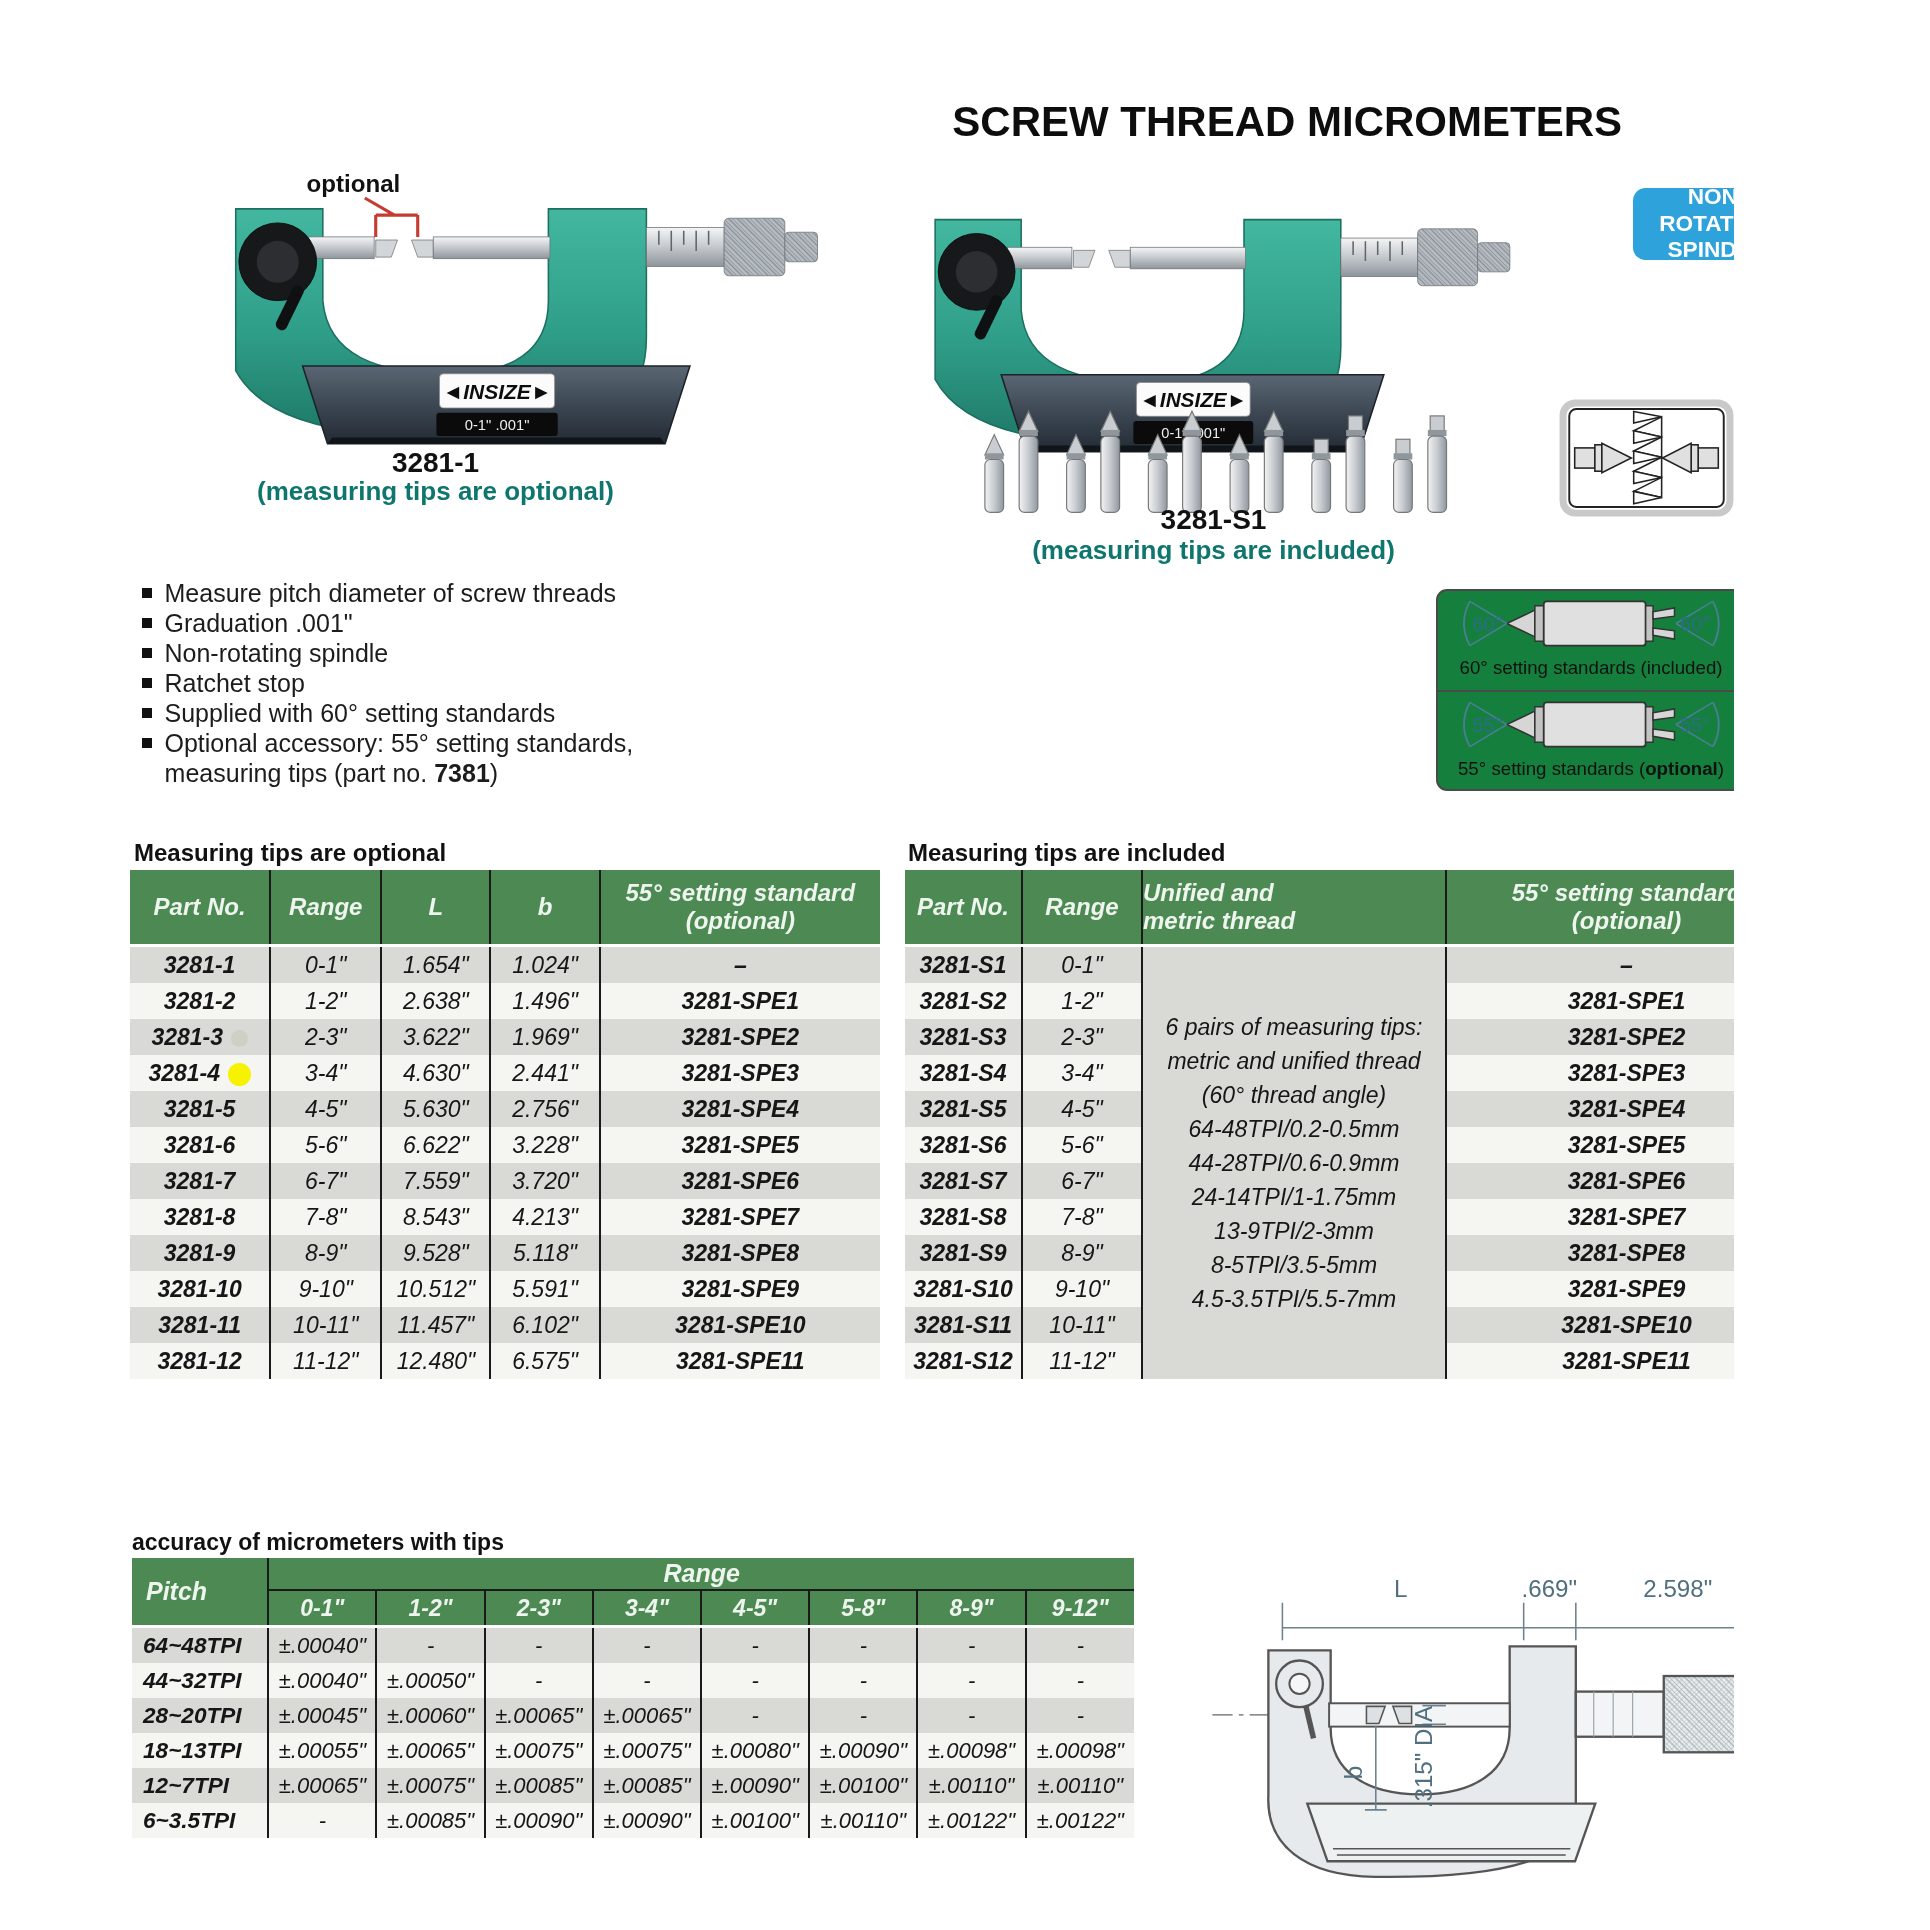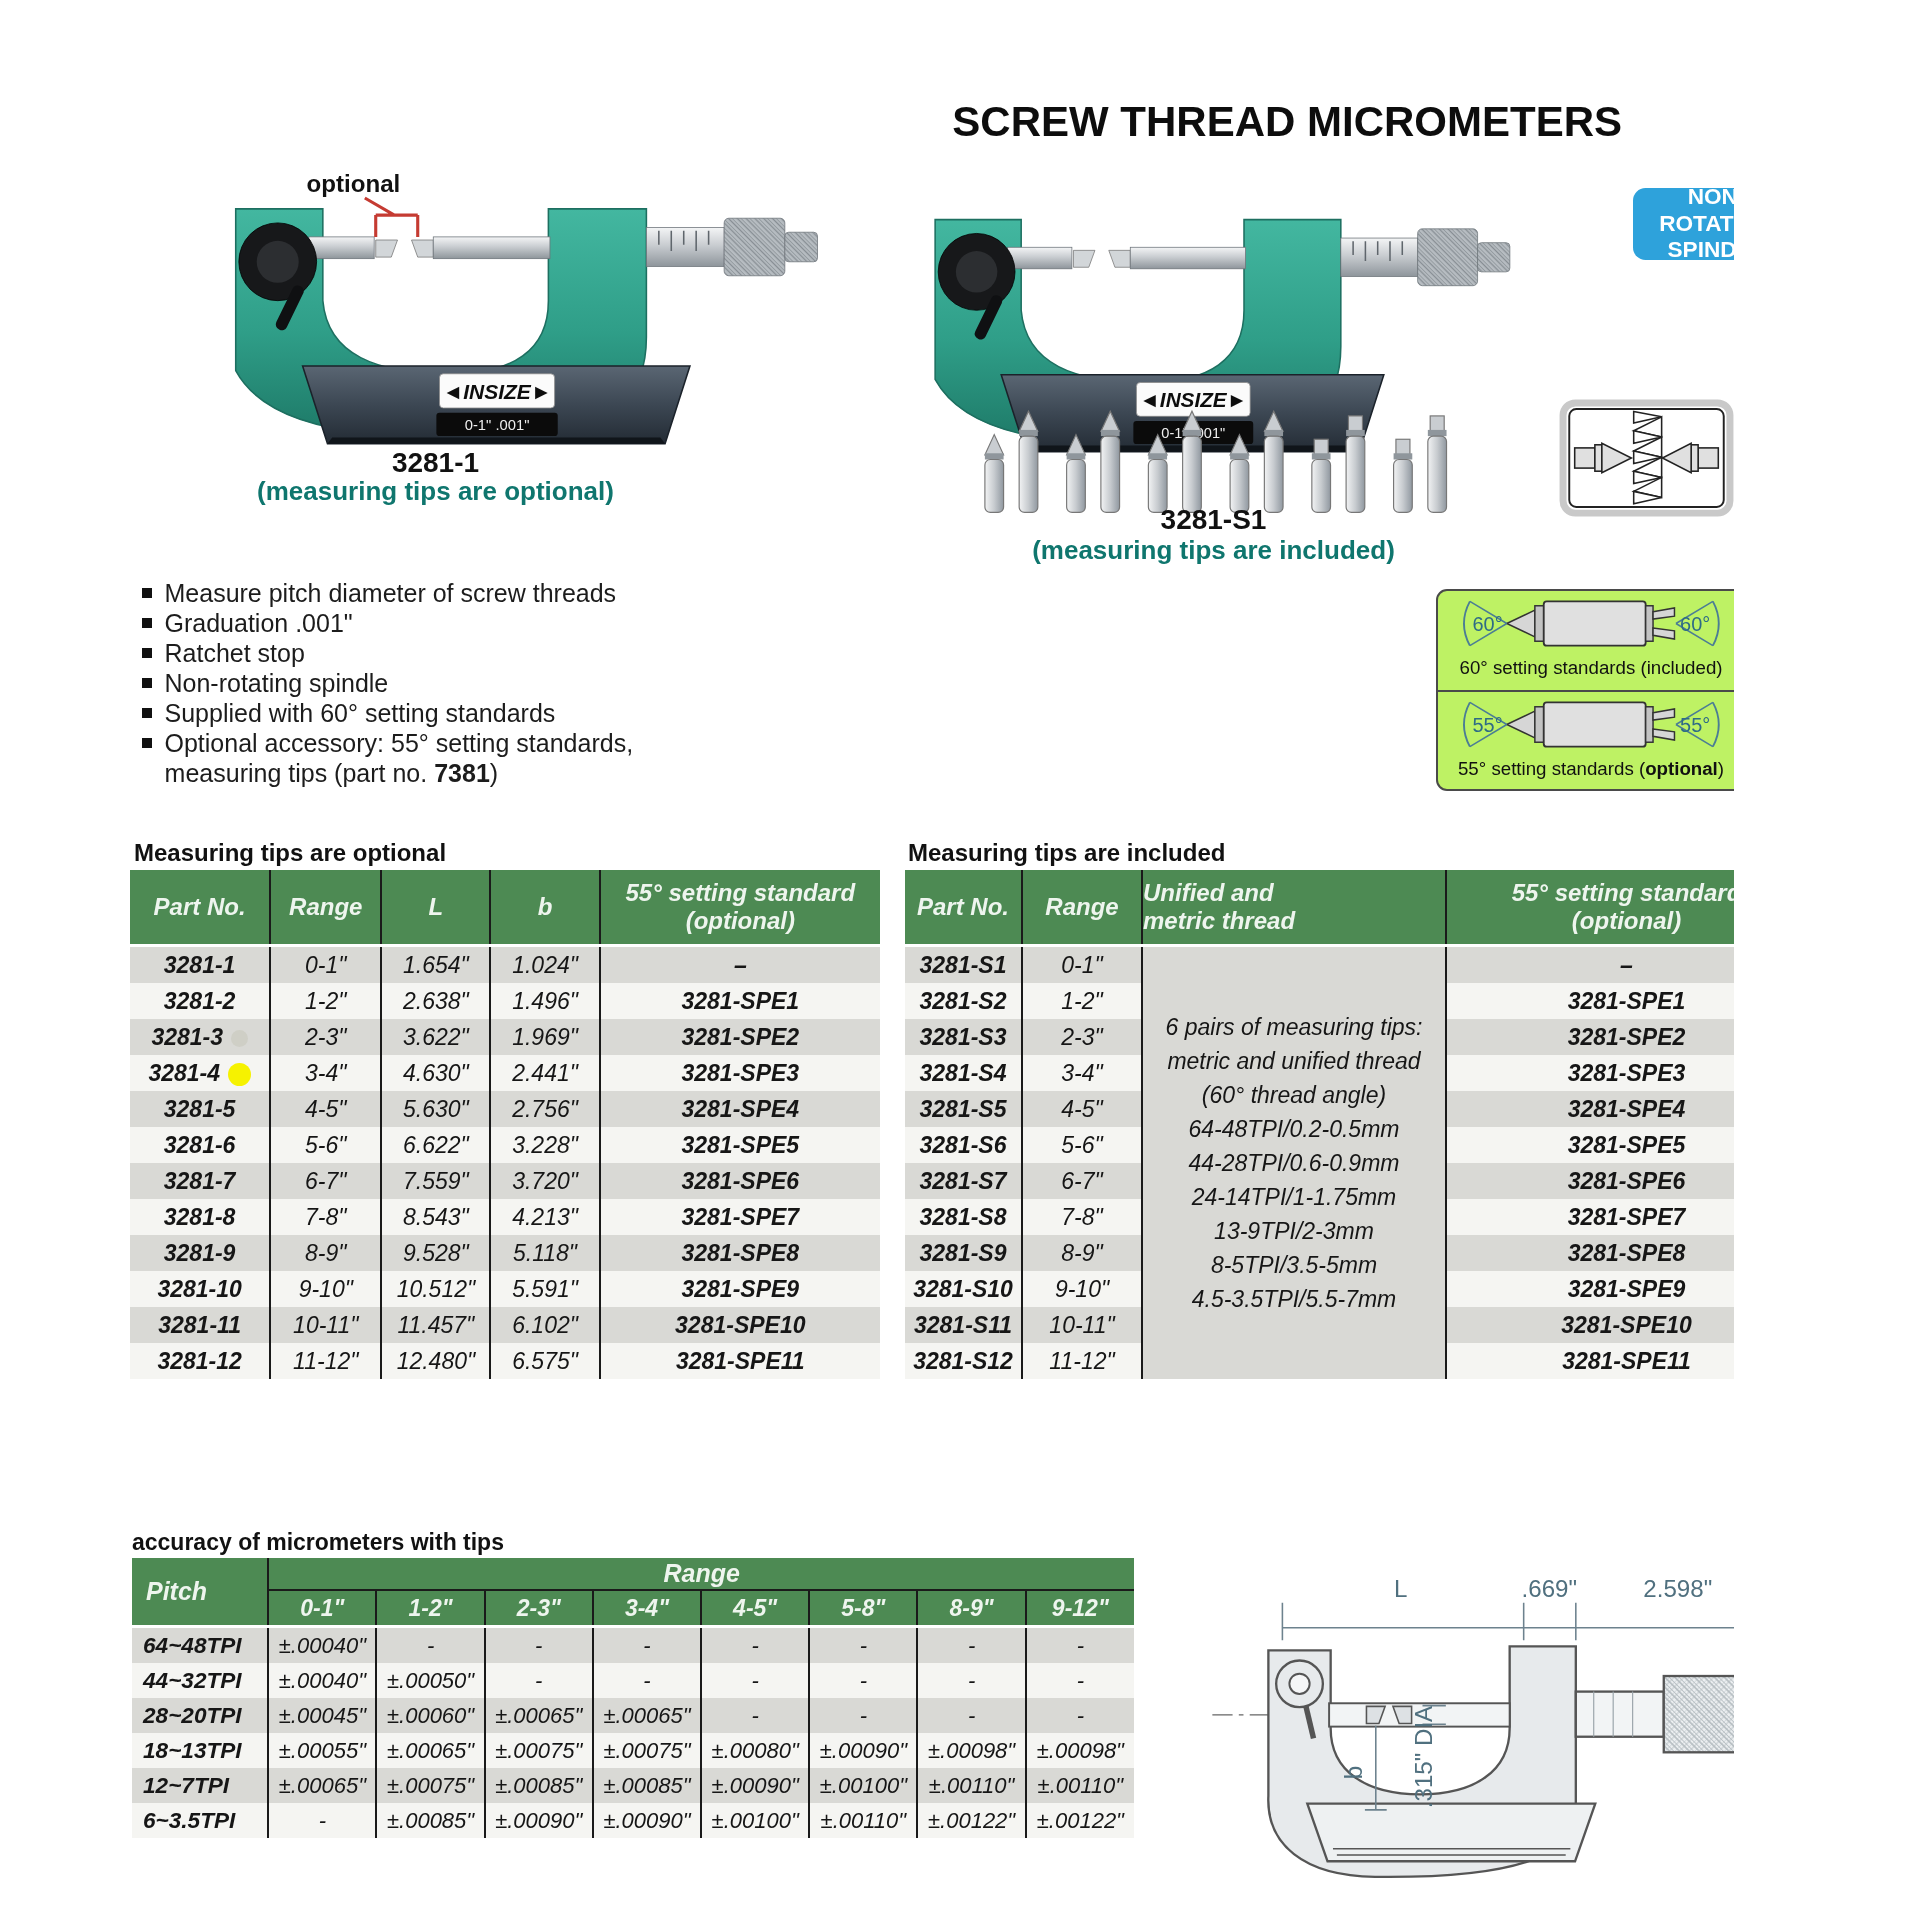--- a/index.html
+++ b/index.html
@@ -46,21 +46,21 @@
 
   .acc-title{position:absolute;left:132px;top:1529px;width:1002px;
              font-size:23px;font-weight:bold;color:#111;}
   #acc-table th.band{height:31px;font-size:25px;border-bottom:2.3px solid #1a1a1a;}
   #acc-table th.acc-sub{height:34px;font-size:23px;}
   #acc-table th.corner{text-align:left;padding-left:14px;font-size:25px;}
   #acc-table td{height:35px;font-size:22px;}
   #acc-table td.pitch{font-weight:bold;text-align:left;padding-left:11px;font-size:22.6px;}
 
   .std-box{position:absolute;left:1436px;top:589px;width:310px;height:202px;
-           border:2.3px solid #4a4a4a;border-radius:11px;background:#bef264;box-sizing:border-box;}
+           border:2.3px solid #4a4a4a;border-radius:11px;background:#15803d;box-sizing:border-box;}
   .std-half{position:relative;width:100%;height:99px;display:flex;flex-direction:column;
             align-items:center;justify-content:flex-start;}
   .std-half + .std-half{border-top:2.3px solid #4a4a4a;}
   .std-label{font-size:18.7px;color:#111;margin-top:-1.6px;white-space:nowrap;}
   .std-label b{font-weight:bold;}
 
   .abs{position:absolute;}
   svg text{font-family:"Liberation Sans",sans-serif;}
 </style>
 </head>
@@ -283,25 +283,25 @@
     <div class="feat">
         <span class="sq"></span>
         <span>Measure pitch diameter of screw threads</span>
       </div>
     <div class="feat">
         <span class="sq"></span>
         <span>Graduation .001"</span>
       </div>
     <div class="feat">
         <span class="sq"></span>
-        <span>Ratchet stop</span>
+        <span>Non-rotating spindle</span>
       </div>
     <div class="feat">
         <span class="sq"></span>
-        <span>Non-rotating spindle</span>
+        <span>Ratchet stop</span>
       </div>
     <div class="feat">
         <span class="sq"></span>
         <span>Supplied with 60° setting standards</span>
       </div>
     <div class="feat">
         <span class="sq"></span>
         <span>Optional accessory: 55° setting standards,</span>
       </div>
     <div class="feat cont">

